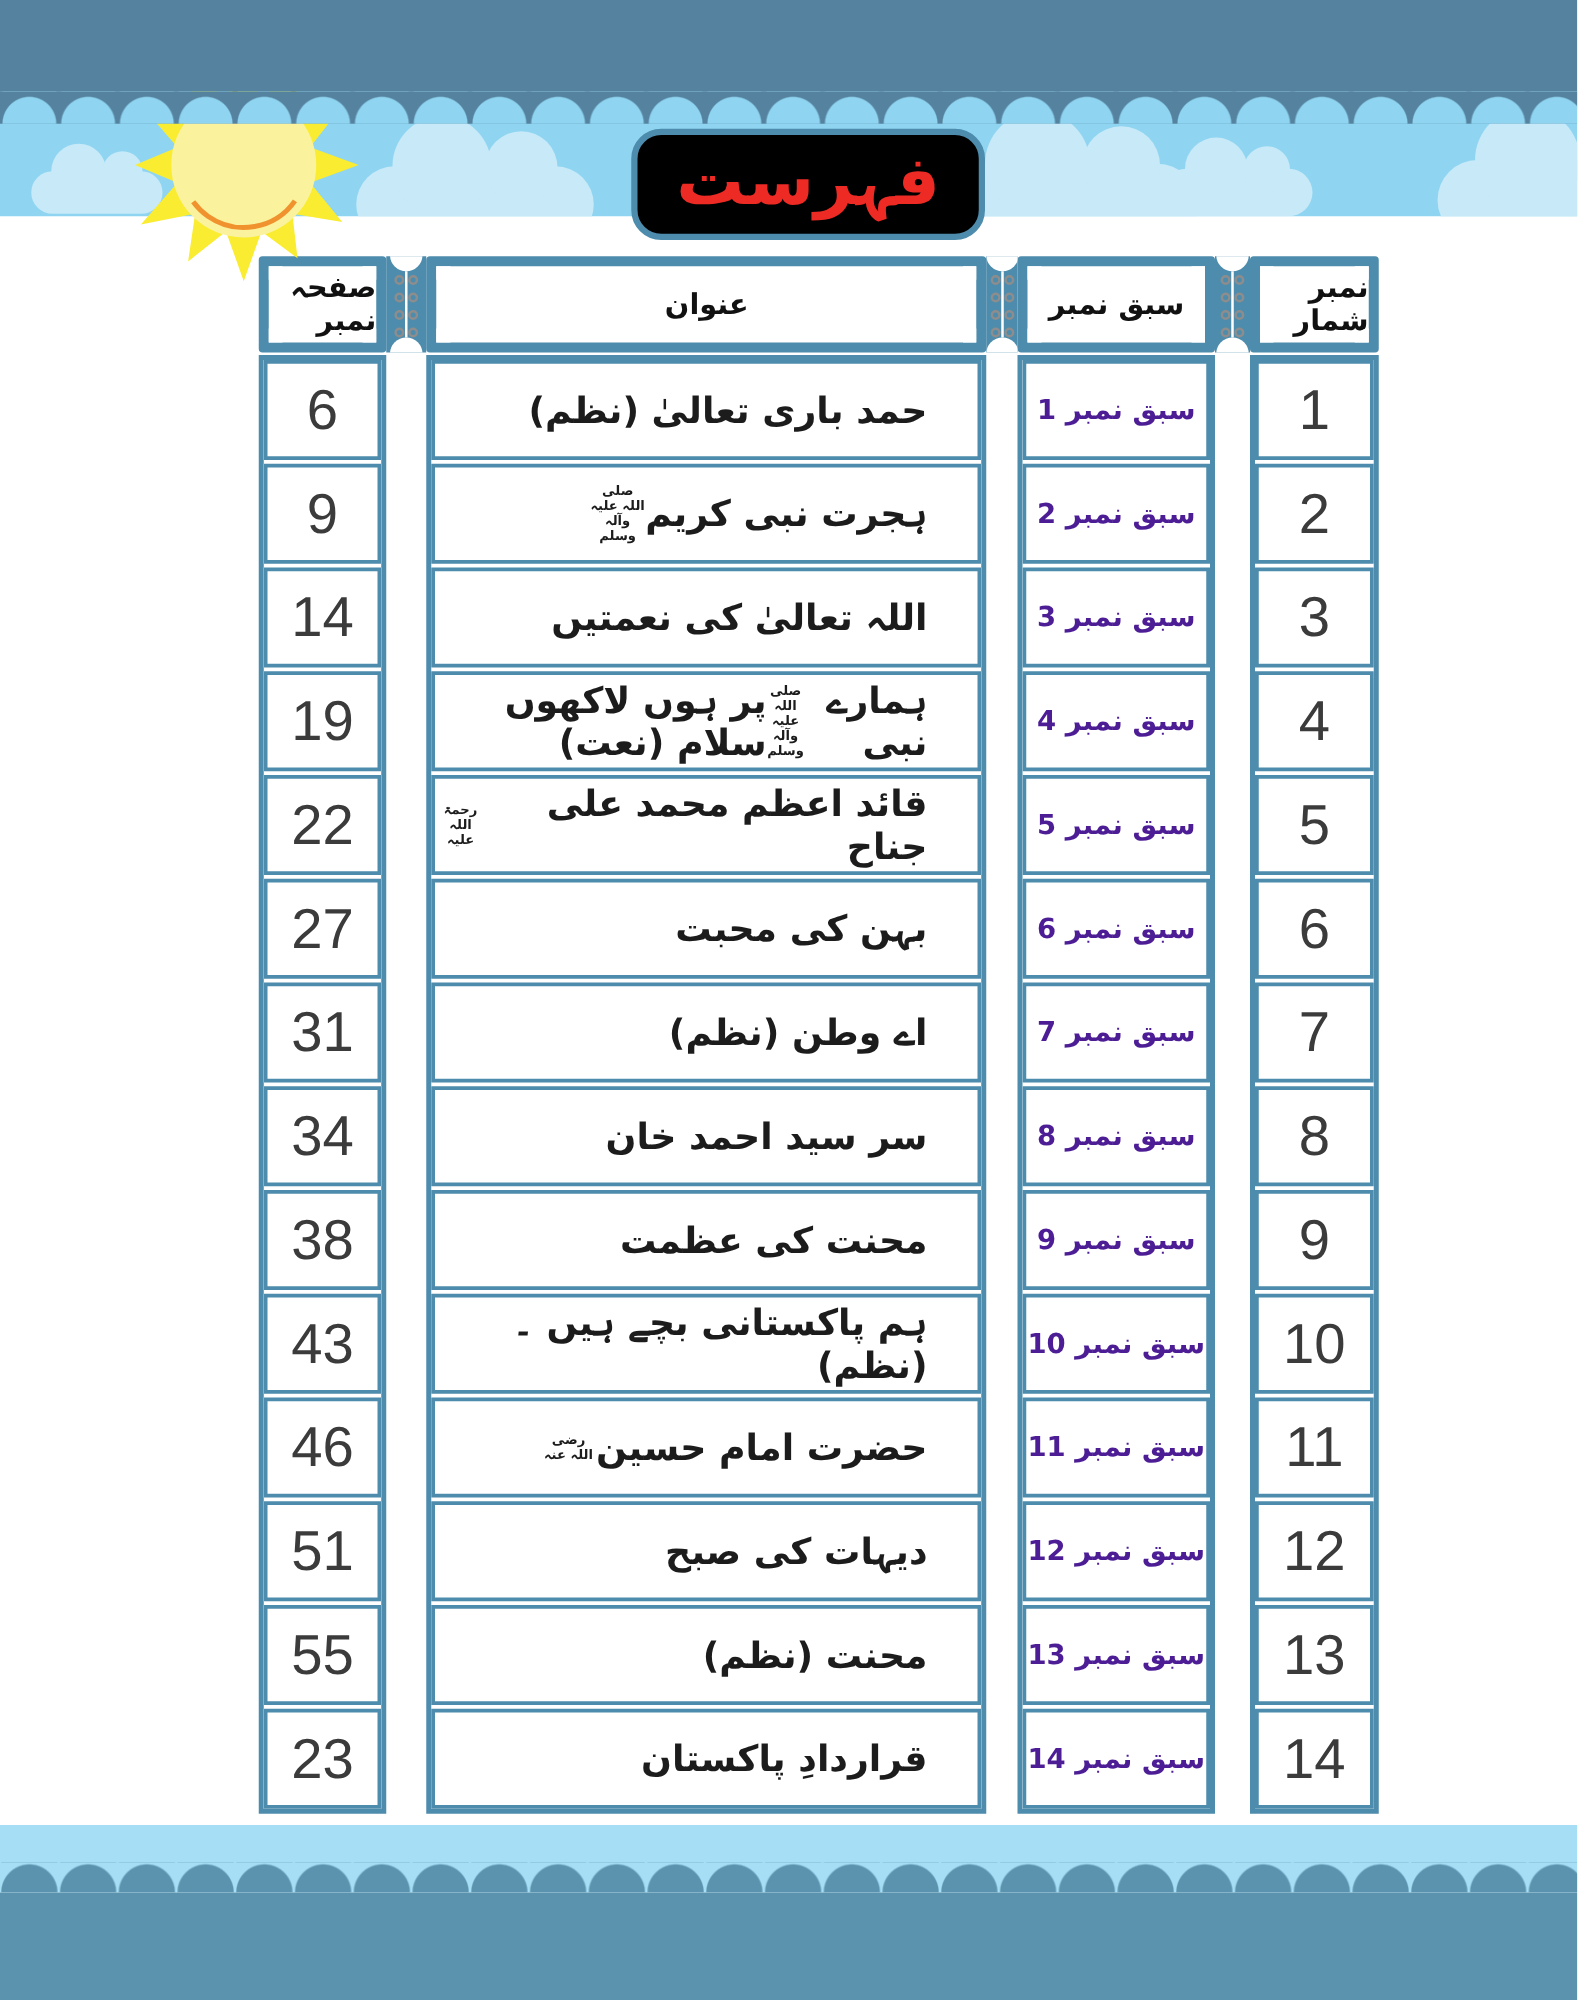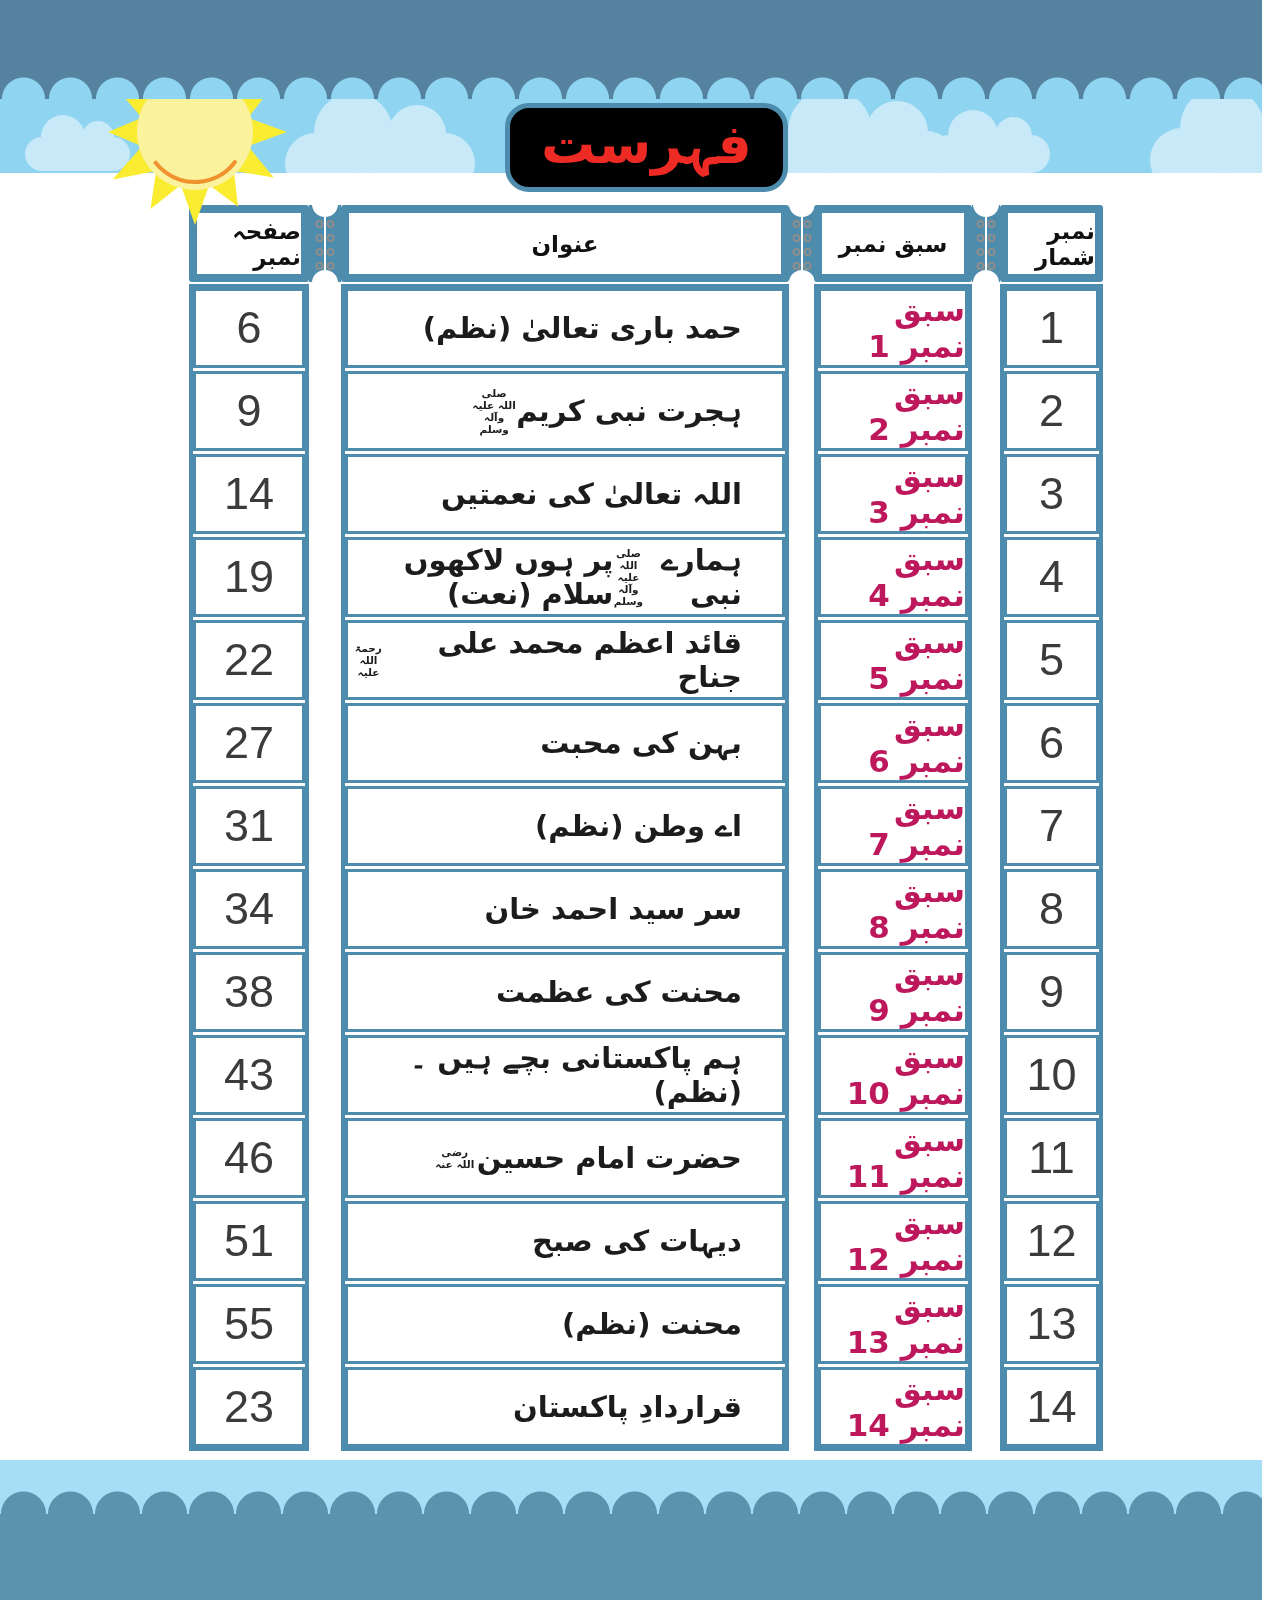--- a/index.html
+++ b/index.html
@@ -33,21 +33,21 @@
     background:#000000; border:5px solid #4D8CAC; border-radius:24px;
     display:flex; align-items:center; justify-content:center;
   }
   .title-badge .txt { color:#ED2A24; font-size:54px; font-weight:bold; line-height:1; padding-bottom:6px; }
 
   
   .toc { position:absolute; left:155px; top:205px; width:948px; direction:rtl;
          display:flex; align-items:flex-start; }
   .col { display:flex; flex-direction:column; }
   .col-serial { width:103px; }  .col-lesson { width:158px; }
-  .col-title  { width:448px; } .col-page  { width:120px; }
+  .col-title  { width:448px; } .col-page  { width:102px; }
 
   .hbox { position:relative; height:77px; width:100%; background:#fff;
           border:8px solid #4D8CAC; border-radius:3px; overflow:hidden;
           display:flex; align-items:center; justify-content:center;
           font-size:23px; font-weight:bold; color:#111; }
   .notch { position:absolute; width:22px; height:22px; background:#fff; border-radius:50%; }
   .n1{top:-11px;right:-11px} .n2{top:-11px;left:-11px} .n3{bottom:-11px;right:-11px} .n4{bottom:-11px;left:-11px}
 
   .bind { position:relative; height:77px; background:#4D8CAC; overflow:hidden; flex:none; }
   .b1 { width:28px; } .b2 { width:25px; } .b3 { width:32px; }
@@ -62,21 +62,21 @@
               background:transparent; display:block; }
   .s1{top:15px} .s2{top:29px} .s3{top:43px} .s4{top:57px}
 
   .stack { margin-top:2px; border:4px solid #4D8CAC; background:#fff;
            display:flex; flex-direction:column; }
   .cell { height:80px; border:3px solid #4D8CAC; margin-bottom:3px; background:#fff;
           display:flex; align-items:center; justify-content:center; }
   .cell:last-child { margin-bottom:0; }
   .num-cell { font-family:"Liberation Sans","DejaVu Sans",sans-serif;
               font-size:45px; color:#3b3b3c; font-weight:normal; }
-  .lesson-cell { font-size:31px; font-weight:bold; color:#be185d; }
+  .lesson-cell { font-size:22px; font-weight:bold; color:#4c1d95; }
   .title-cell  { justify-content:flex-start; padding-right:40px; font-size:29px;
                  font-weight:bold; color:#1c1c1c; }
   .hn { display:inline-block; width:44px; font-size:10.5px; line-height:1.15;
         text-align:center; vertical-align:-2px; font-weight:bold; }
 
   
   .bot-light   { position:absolute; left:0; top:1460px; width:1262px; height:54px; background:#A5DEF5; }
   .bot-scallop { position:absolute; left:0; top:1490px; width:1262px; height:24px;
                  background-image:radial-gradient(circle at 50% 100%, #5B92AE 22px, rgba(91,146,174,0) 23px);
                  background-size:47px 24px; background-repeat:repeat-x; }

